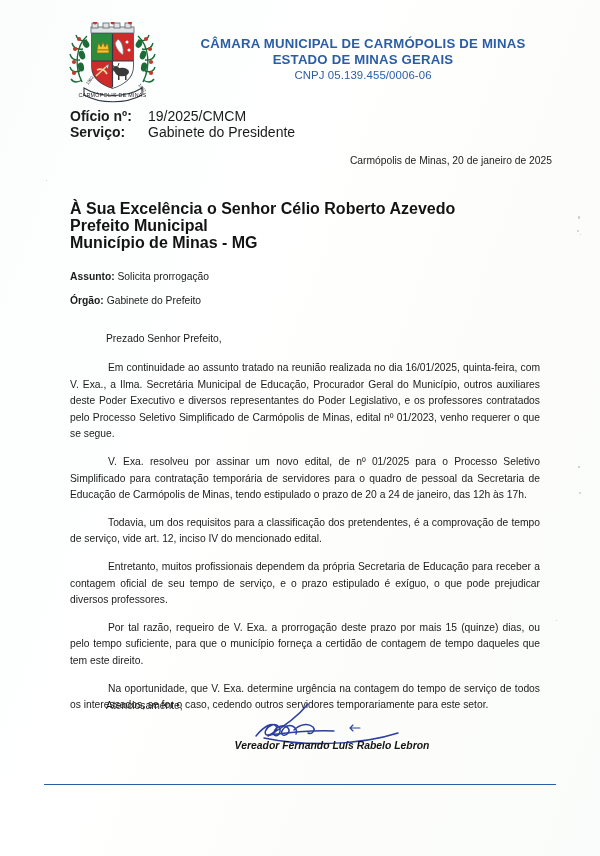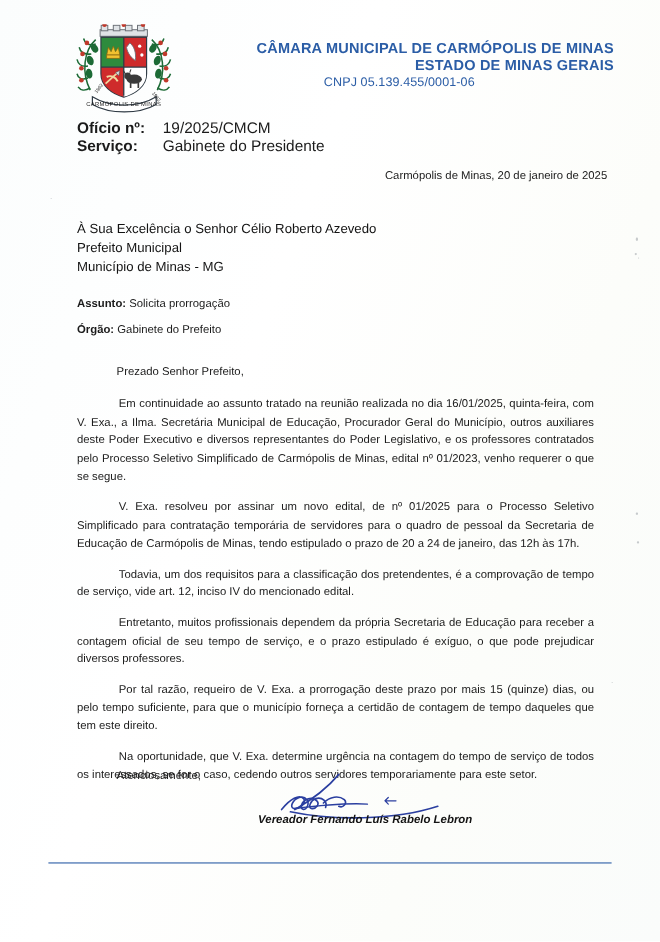--- a/index.html
+++ b/index.html
@@ -50,21 +50,20 @@
     width: 390px;
     text-align: center;
     color: #2b5da6;
   }
   .org-line1, .org-line2 {
     font-weight: bold;
     font-size: 13.2px;
     letter-spacing: 0.2px;
     line-height: 15.5px;
     white-space: nowrap;
-    text-align: right;
   }
   .org-cnpj {
     font-size: 11.4px;
     line-height: 15px;
     margin-top: 1px;
     letter-spacing: 0.1px;
   }
 
   
   .field-block {
@@ -92,22 +91,22 @@
     top: 155px;
     font-size: 10.3px;
     color: #1b1b1b;
   }
 
   
   .addressee {
     position: absolute;
     left: 70px;
     top: 200px;
-    font-size: 12px;
-    font-weight: normal;
+    font-size: 16px;
+    font-weight: bold;
     color: #131313;
     line-height: 17px;
   }
 
   .meta-block {
     position: absolute;
     left: 70px;
     top: 265px;
     font-size: 10.3px;
     color: #1b1b1b;
@@ -301,21 +300,21 @@
         <path d="M24,66 C40,76 66,76 82,66 L82,73 C66,82 40,82 24,73 Z" fill="#ffffff" stroke="#2f3a44" stroke-width="1.1"></path>
         <text x="52.5" y="74.6" font-family="'Liberation Sans',sans-serif" font-size="5.3" text-anchor="middle" fill="#1b1b1b" letter-spacing="0.3">CARMÓPOLIS DE MINAS</text>
         <text x="28" y="63" font-family="'Liberation Sans',sans-serif" font-size="4.4" fill="#1b1b1b" transform="rotate(-52 28 63)">1962</text>
         <text x="78" y="63" font-family="'Liberation Sans',sans-serif" font-size="4.4" fill="#1b1b1b" transform="rotate(52 78 63)">1962</text>
       </svg>
     </div>
 
     <div class="header-text">
       <div class="org-line1">CÂMARA MUNICIPAL DE CARMÓPOLIS DE MINAS</div>
       <div class="org-line2">ESTADO DE MINAS GERAIS</div>
-      <div class="org-cnpj">CNPJ 05.139.455/0001-06</div>
+      <div class="org-cnpj">CNPJ 05.139.455/0006-06</div>
     </div>
   </div>
 
   <div class="field-block">
     <div class="field-row">
       <span class="field-label">Ofício nº:</span>
       <span class="field-value">19/2025/CMCM</span>
     </div>
     <div class="field-row">
       <span class="field-label">Serviço:</span>

